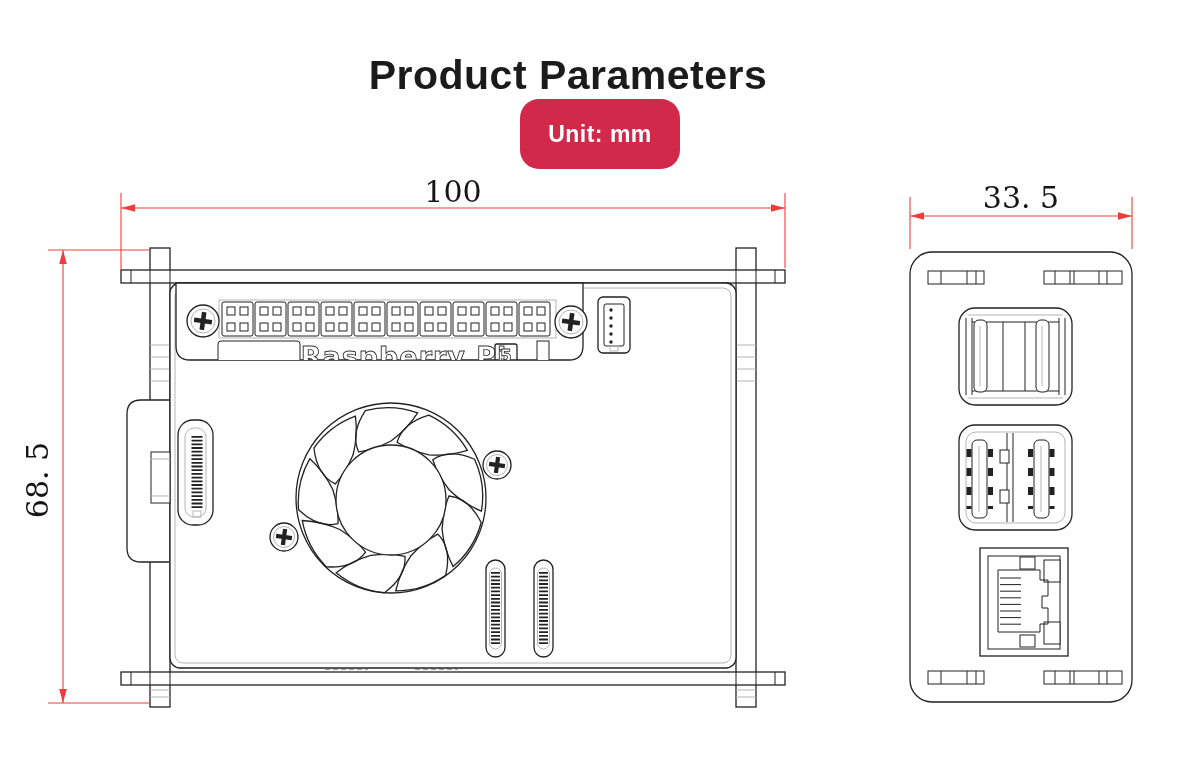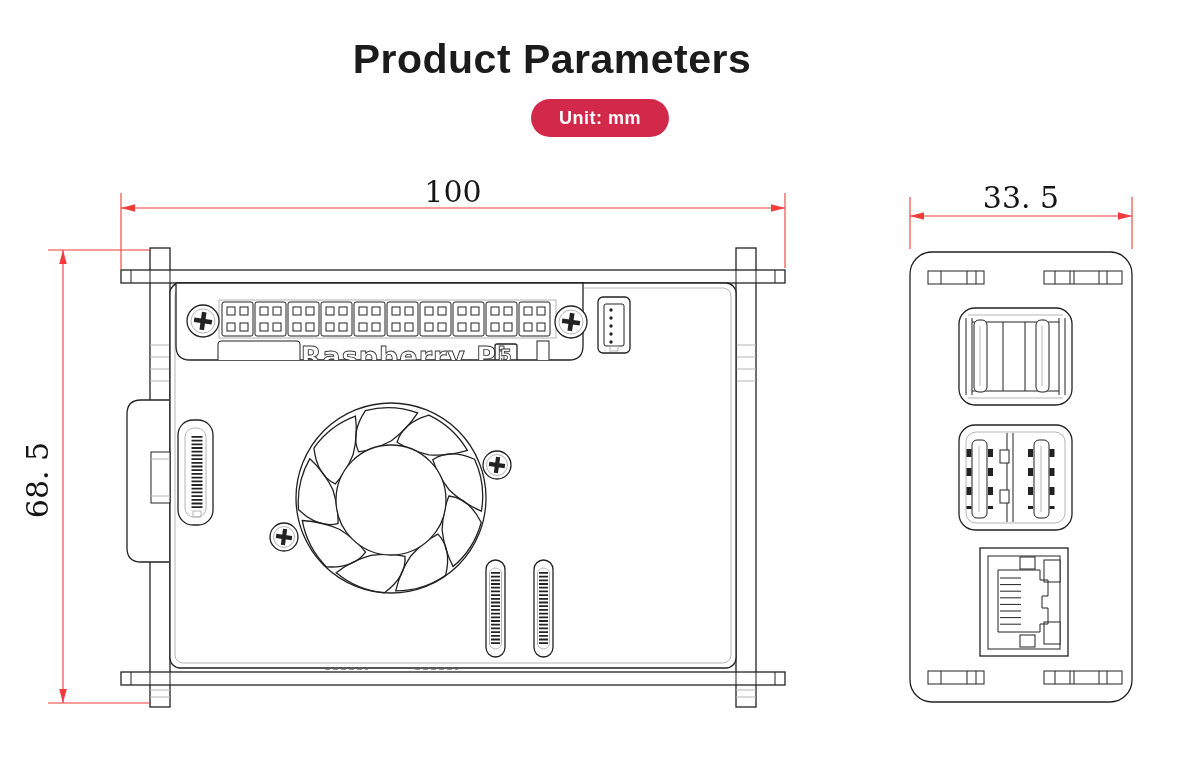--- a/index.html
+++ b/index.html
@@ -7,26 +7,26 @@
     --dimension-red:#F43B3B;
     --line-color:#222222;
   }
   html,body{margin:0;padding:0;}
   body{
     width:1200px;height:771px;position:relative;background:#ffffff;overflow:hidden;
     font-family:"Liberation Sans",sans-serif;
   }
   .page-title{
     position:absolute;top:36px;left:0;width:1104px;text-align:center;
-    font-size:41px;font-weight:700;color:#1b1b1b;letter-spacing:.5px;margin:0;
+    font-size:41px;font-weight:700;color:#1b1b1b;letter-spacing:.5px;margin:16px;
   }
   .badge-wrap{position:absolute;top:99px;left:0;width:1200px;display:flex;justify-content:center;}
   .unit-badge{
-    background:var(--accent-red);color:#ffffff;font-size:18px;font-weight:700;
-    height:38px;line-height:38px;padding:0 28px;border-radius:19px;letter-spacing:.5px;
+    background:var(--accent-red);color:#ffffff;font-size:23px;font-weight:700;
+    height:38px;line-height:38px;padding:16px 28px;border-radius:19px;letter-spacing:.5px;
   }
   svg.drawing{position:absolute;top:0;left:0;}
   
   .o  {fill:#fff;stroke:var(--line-color);stroke-width:1.3;}
   .o2 {fill:#fff;stroke:var(--line-color);stroke-width:1;}
   .s  {fill:none;stroke:var(--line-color);stroke-width:1;}
   .s13{fill:none;stroke:var(--line-color);stroke-width:1.3;}
   .lt {fill:none;stroke:#b5b5b5;stroke-width:1;}
   .dk {fill:var(--line-color);}
   .red {fill:none;stroke:var(--dimension-red);stroke-width:1.1;}

